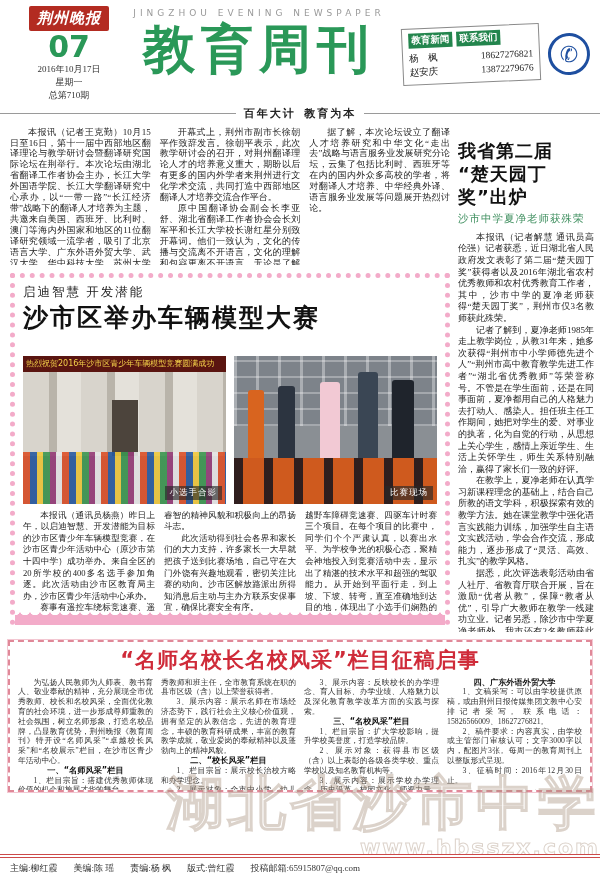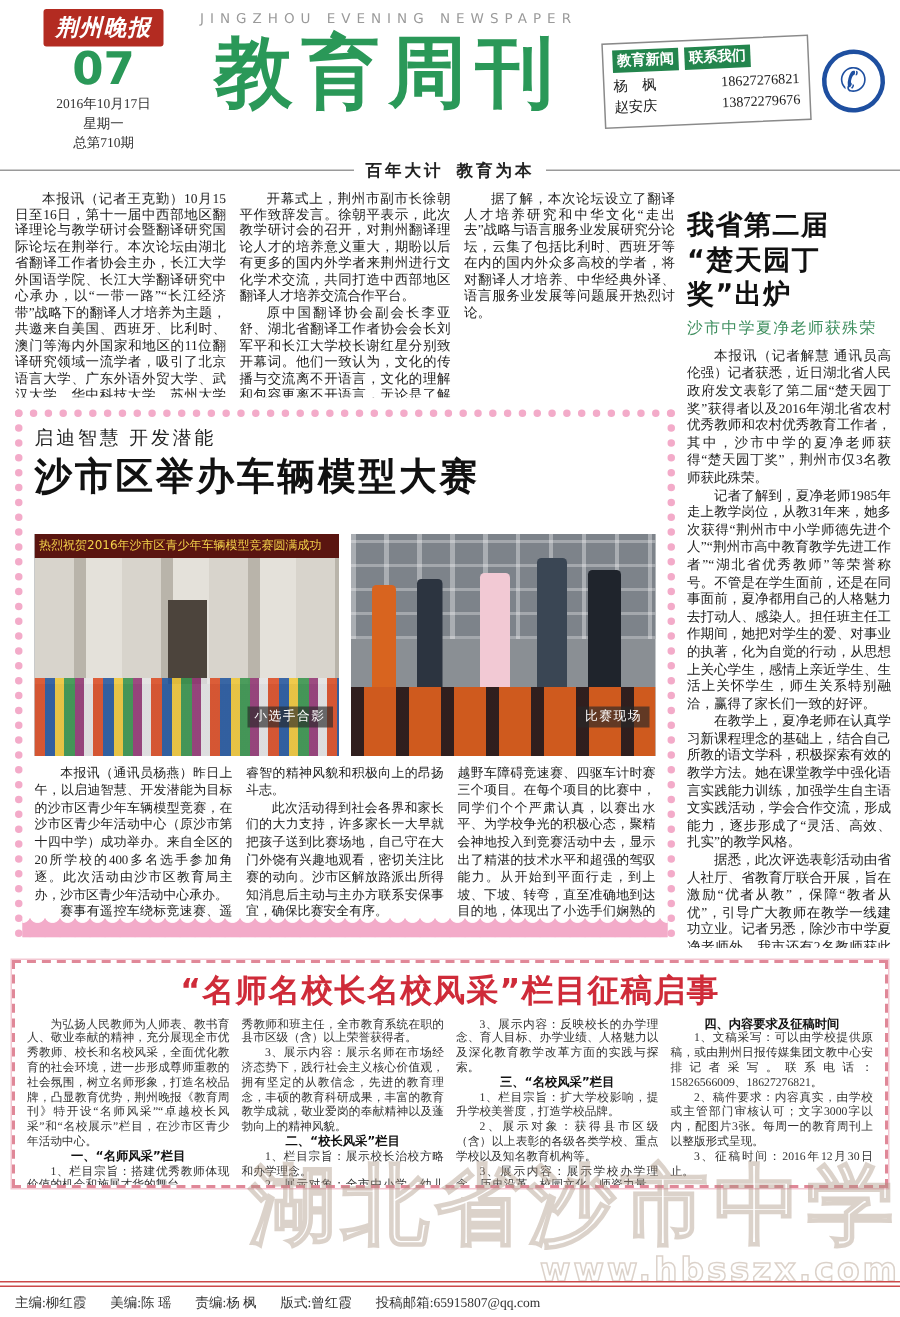--- a/index.html
+++ b/index.html
@@ -61,21 +61,21 @@
   .feature {
     margin-top:8px; position:relative;
     border:5px dotted #f3abc9; border-bottom:none;
     padding:4px 8px 0 8px; height:352px; overflow:hidden;
   }
   .f-kicker { font-size:12.5px; color:#222; letter-spacing:2px; margin-top:2px; }
   .f-headline { font-size:25px; font-weight:bold; color:#111; letter-spacing:2px; font-family:"DejaVu Sans", sans-serif; }
   .photos { display:flex; gap:8px; margin-top:22px; }
   .photo { position:relative; flex:1; height:148px; overflow:hidden; background:#8a8f94; }
   .pcap {
-    position:absolute; right:4px; bottom:19px; background:rgba(40,40,40,.65);
+    position:absolute; right:4px; bottom:4px; background:rgba(40,40,40,.65);
     color:#fff; font-size:8.5px; padding:1px 5px; letter-spacing:1px;
     font-family:"DejaVu Sans", sans-serif;
   }
   .pbanner {
     position:absolute; top:0; left:0; right:0; height:16px; background:#5a1510;
     color:#f5d34a; font-size:8px; line-height:16px; white-space:nowrap; overflow:hidden;
     padding:0 3px; letter-spacing:0; z-index:3; font-family:"DejaVu Sans", sans-serif;
   }
   .building {
     position:absolute; top:16px; left:0; right:0; height:84px;
@@ -277,21 +277,21 @@
         <p>2、展示对象：全市中小学、幼儿园、大专院校、职业学校和教育机构的成就卓越的领导。</p>
       </div>
       <div class="ncol">
         <p>3、展示内容：反映校长的办学理念、育人目标、办学业绩、人格魅力以及深化教育教学改革方面的实践与探索。</p>
         <p class="nh">三、“名校风采”栏目</p>
         <p>1、栏目宗旨：扩大学校影响，提升学校美誉度，打造学校品牌。</p>
         <p>2、展示对象：获得县市区级（含）以上表彰的各级各类学校、重点学校以及知名教育机构等。</p>
         <p>3、展示内容：展示学校办学理念、历史沿革、校园文化、师资力量、办学成果、社会声誉以及深化教育教学改革的实践和探索。</p>
       </div>
       <div class="ncol">
-        <p class="nh">四、内容要求及征稿时间</p>
+        <p class="nh">四、广东外语外贸大学</p>
         <p>1、文稿采写：可以由学校提供原稿，或由荆州日报传媒集团文教中心安排记者采写。联系电话：15826566009、18627276821。</p>
         <p>2、稿件要求：内容真实，由学校或主管部门审核认可；文字3000字以内，配图片3张。每周一的教育周刊上以整版形式呈现。</p>
         <p>3、征稿时间：2016年12月30日止。</p>
         <div class="n-sig">
           <div>荆州日报传媒集团文教新闻中心</div>
 
         </div>
       </div>
     </div>
   </section>

